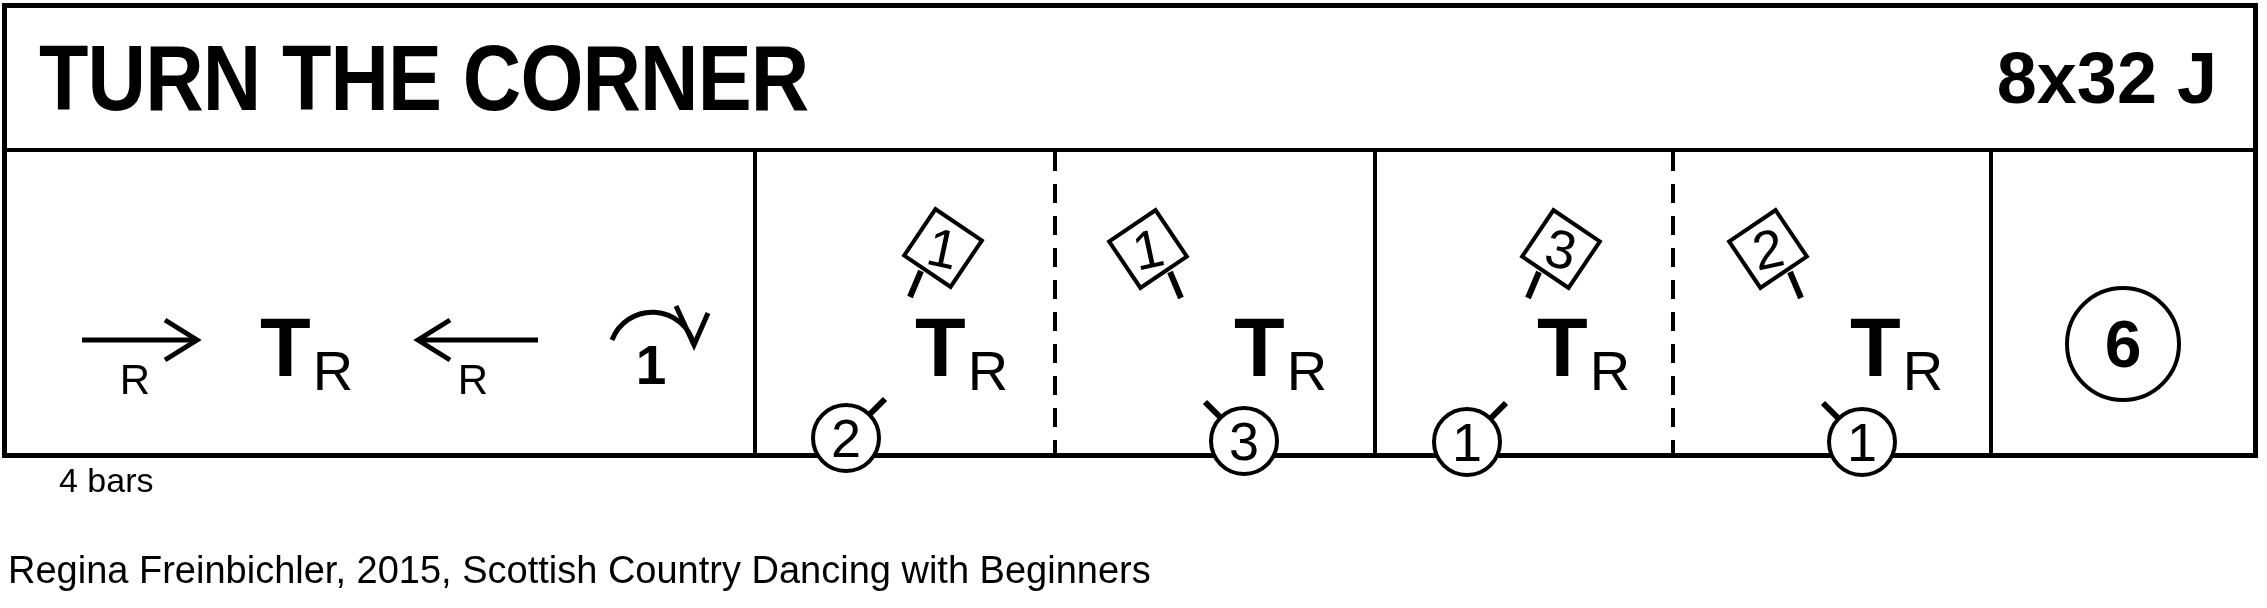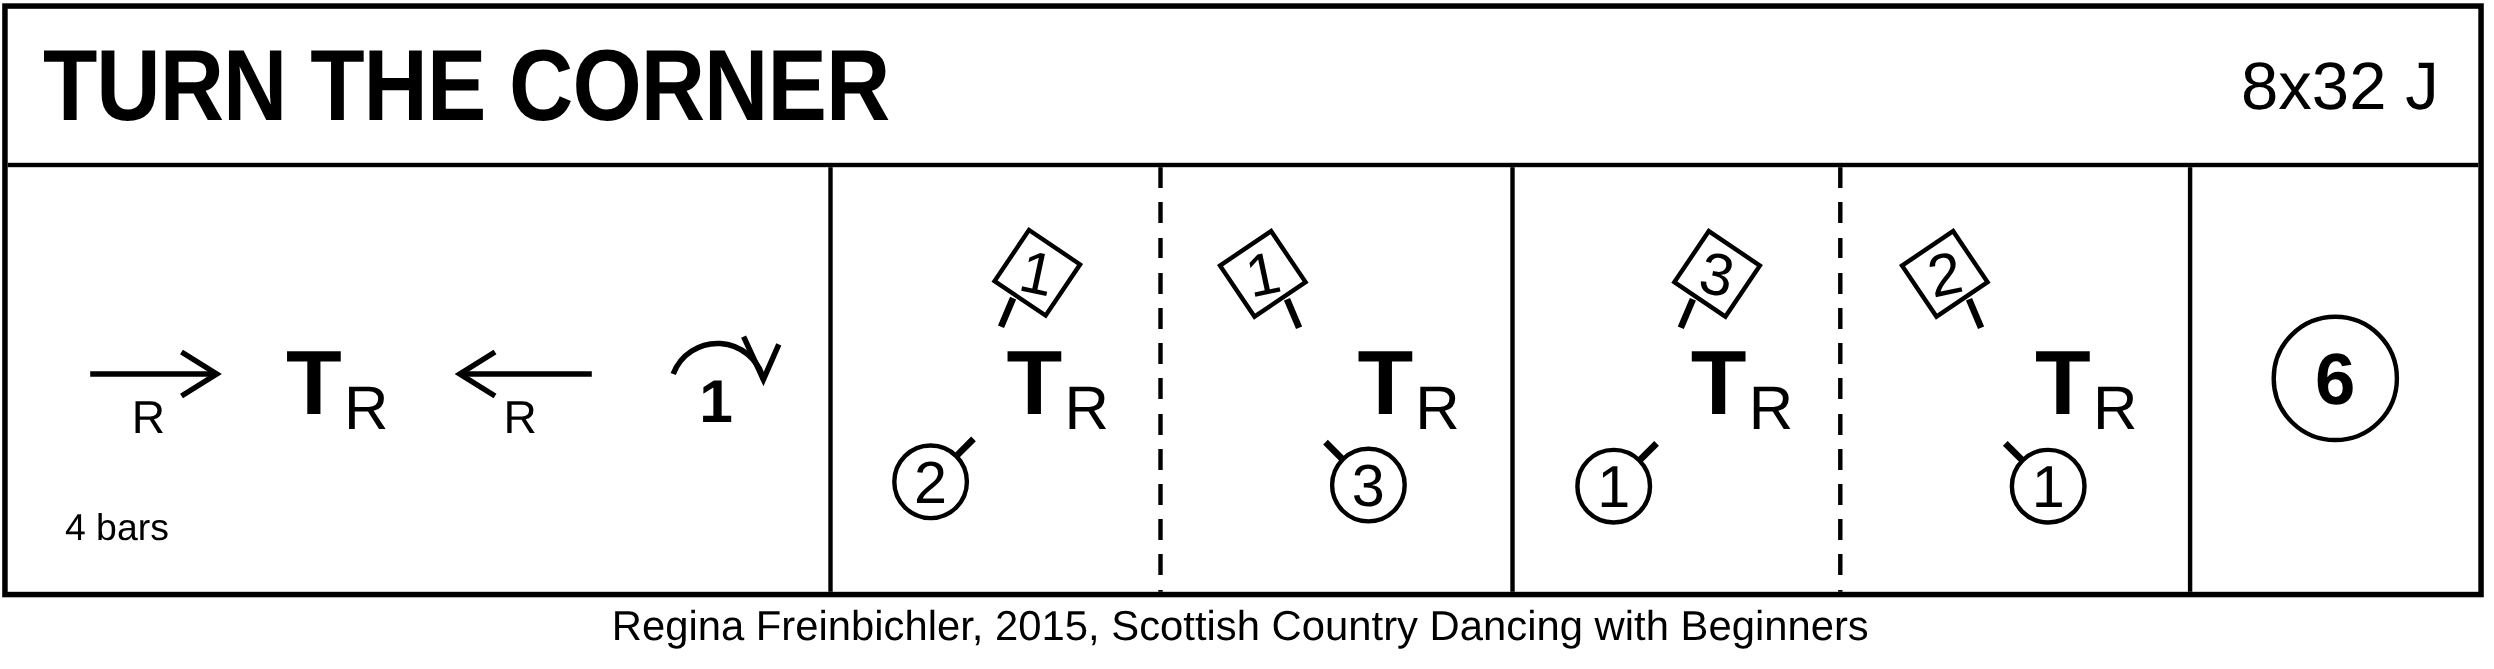--- a/index.html
+++ b/index.html
@@ -1,25 +1,25 @@
 <!DOCTYPE html>
 <html><head>
 <meta charset="utf-8">
 <style>
   html,body{margin:0;padding:0;background:#fff;}
   .page{position:relative;width:2267px;height:608px;background:#ffffff;
         font-family:"Liberation Sans",sans-serif;color:#000;overflow:hidden;}
-  .frame{position:absolute;left:2px;top:3px;width:2256px;height:540px;
+  .frame{position:absolute;left:2px;top:3px;width:2256px;height:455px;
          border:5px solid #000;box-sizing:border-box;display:flex;flex-direction:column;}
   .title-row{height:140px;border-bottom:4px solid #000;flex:none;
              display:flex;align-items:center;justify-content:space-between;
              padding:0 36px 0 32px;}
   .title{font-size:92px;font-weight:bold;letter-spacing:-1px;
          transform:scaleX(0.88);transform-origin:left center;white-space:nowrap;}
-  .code{font-size:61px;font-weight:normal;white-space:nowrap;}
+  .code{font-size:72px;font-weight:bold;white-space:nowrap;}
   .body-row{flex:1;display:flex;}
   .cell{position:relative;height:100%;box-sizing:border-box;}
   .cA{flex:1;}
   .cB{width:300px;border-left:4px solid #000;}
   .cC{width:320px;}
   .cD{width:298px;border-left:4px solid #000;}
   .cE{width:318px;}
   .cF{width:264px;border-left:4px solid #000;}
   .dashv{position:absolute;left:0;top:0;bottom:0;width:4px;
          background:repeating-linear-gradient(to bottom,#000 0px,#000 19px,transparent 19px,transparent 32px);}
@@ -34,21 +34,21 @@
   .trE{left:179px;}
   .handR{position:absolute;top:207px;font-size:42px;transform:translateX(-50%);line-height:1;}
   .hand1{left:128px;}
   .hand2{left:466px;}
   .castnum{position:absolute;left:644px;top:186px;font-size:55px;font-weight:bold;
            transform:translateX(-50%);line-height:1;}
   .bars{position:absolute;left:52px;top:311px;font-size:34px;line-height:1;}
   .sym-num{font-size:54px;}
   .big-num{font-size:66px;font-weight:bold;}
   .footer{position:absolute;left:0;top:549px;width:2253px;box-sizing:border-box;
-          display:flex;justify-content:center;padding:0 6px 0 8px;
+          display:flex;justify-content:flex-start;padding:0 6px 0 8px;
           font-size:38px;line-height:1.15;}
 </style>
 </head>
 <body>
 
 <div class="page">
 
   <div class="frame">
 
     <div class="title-row">

